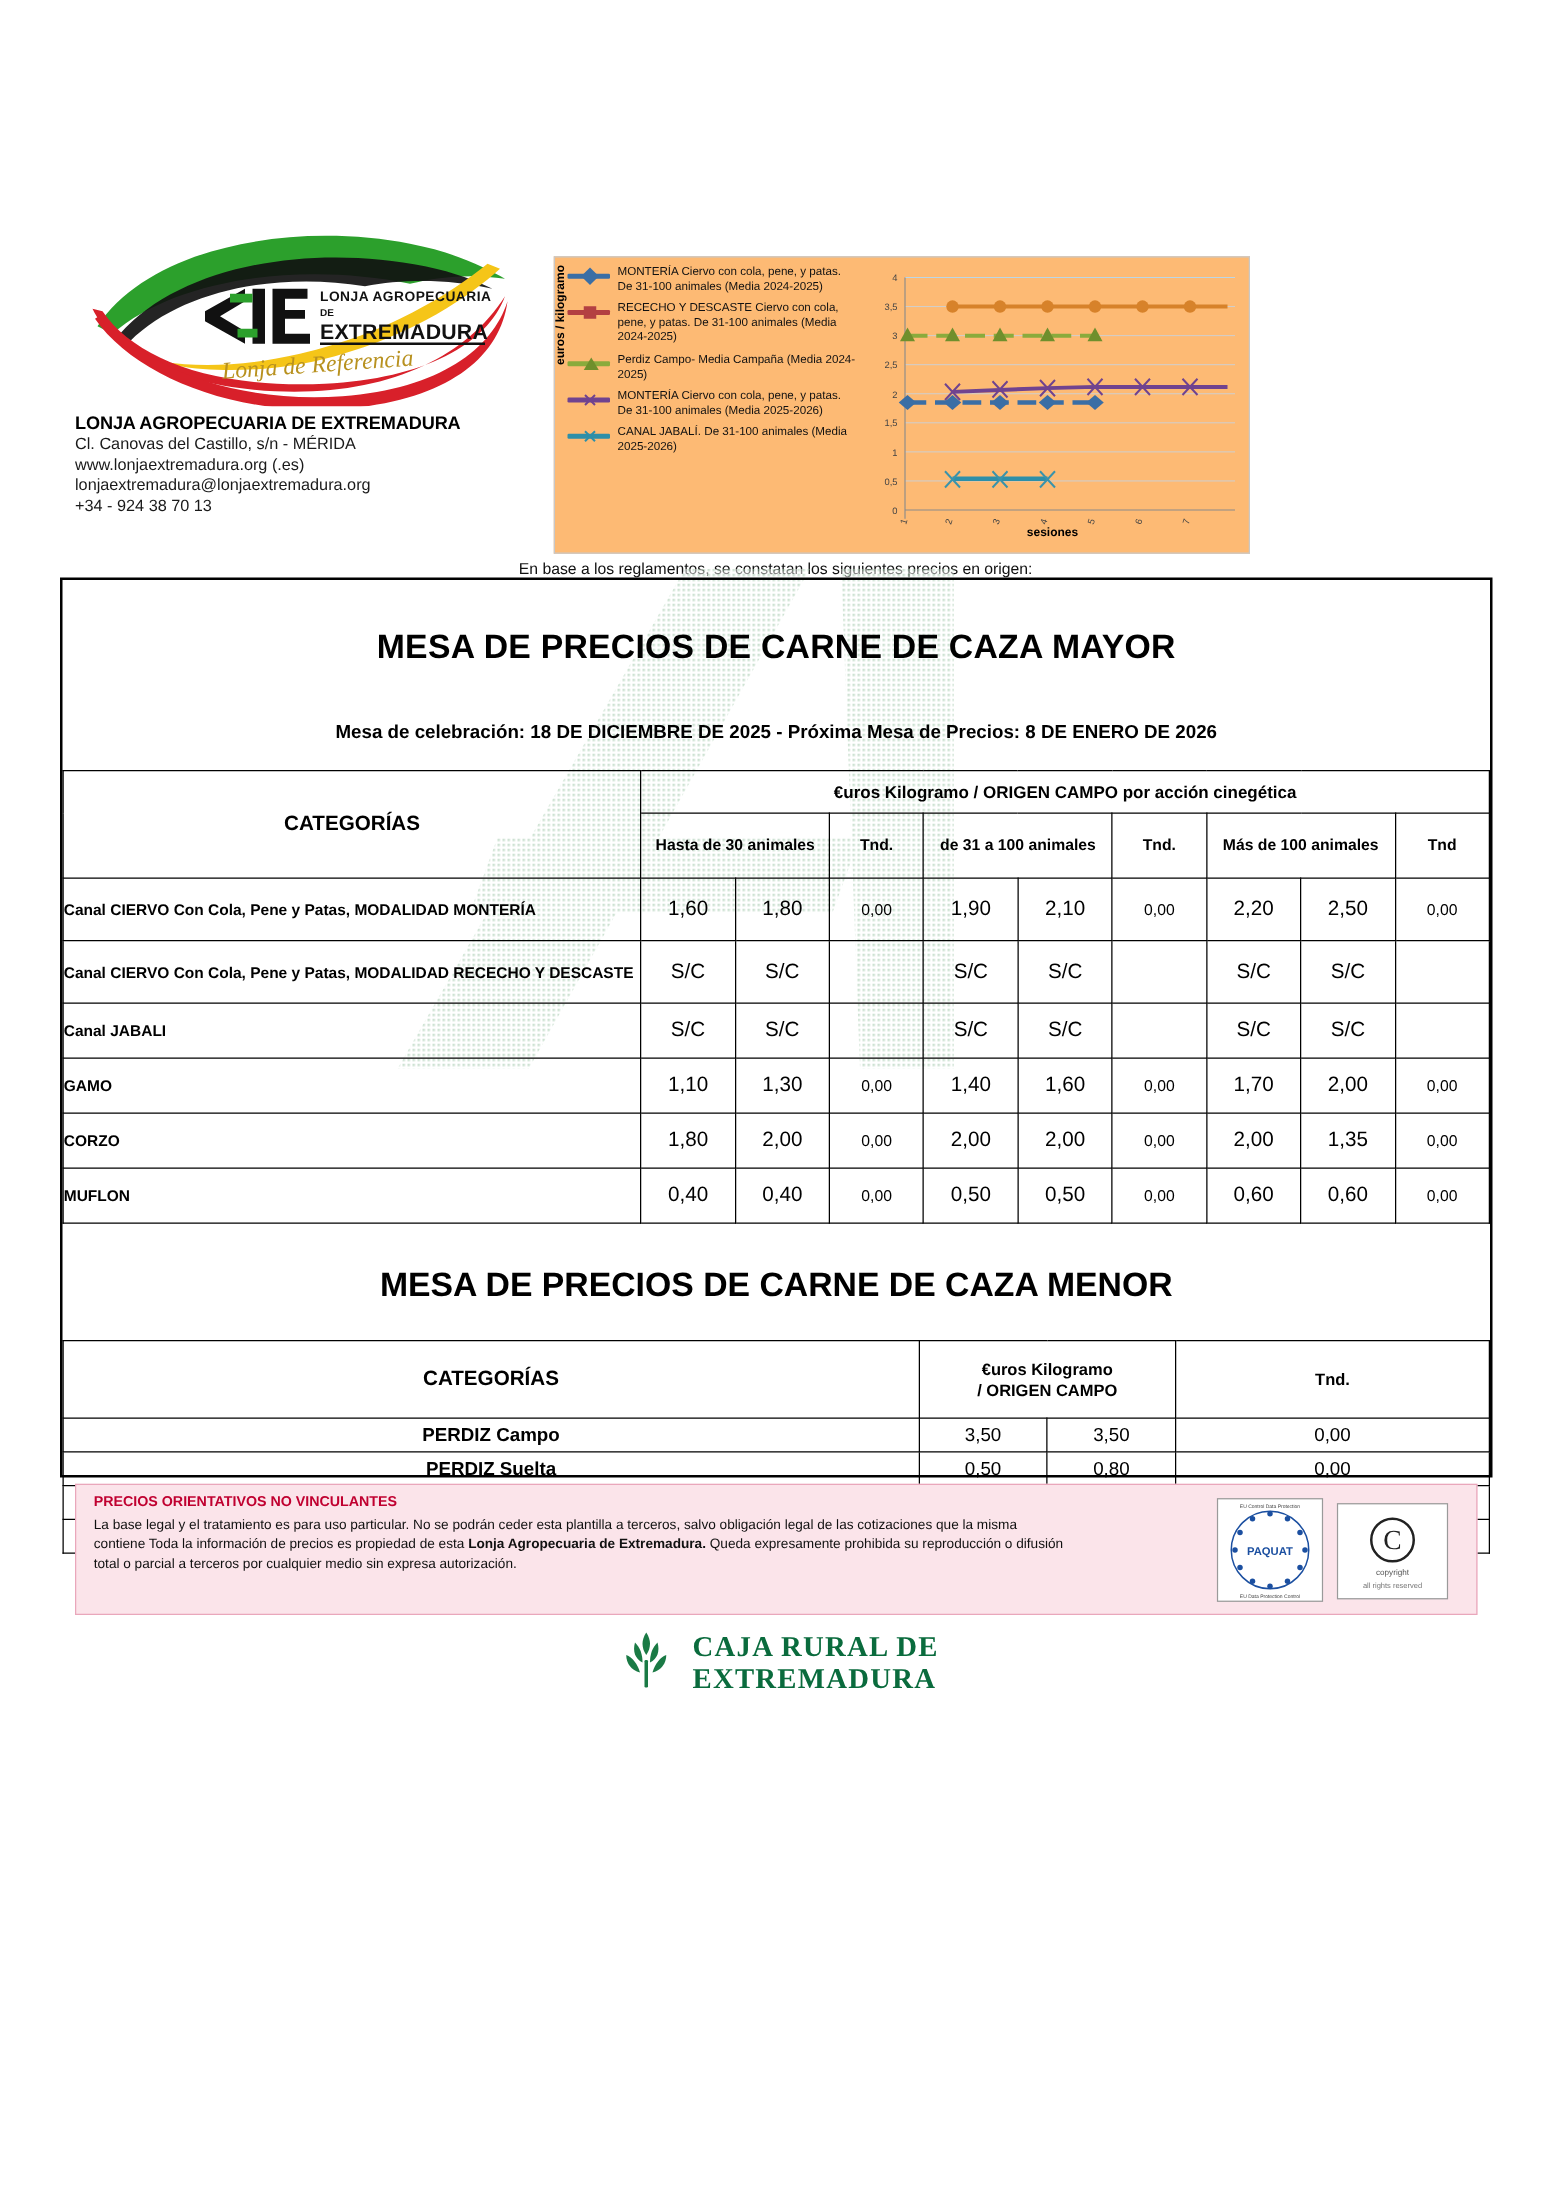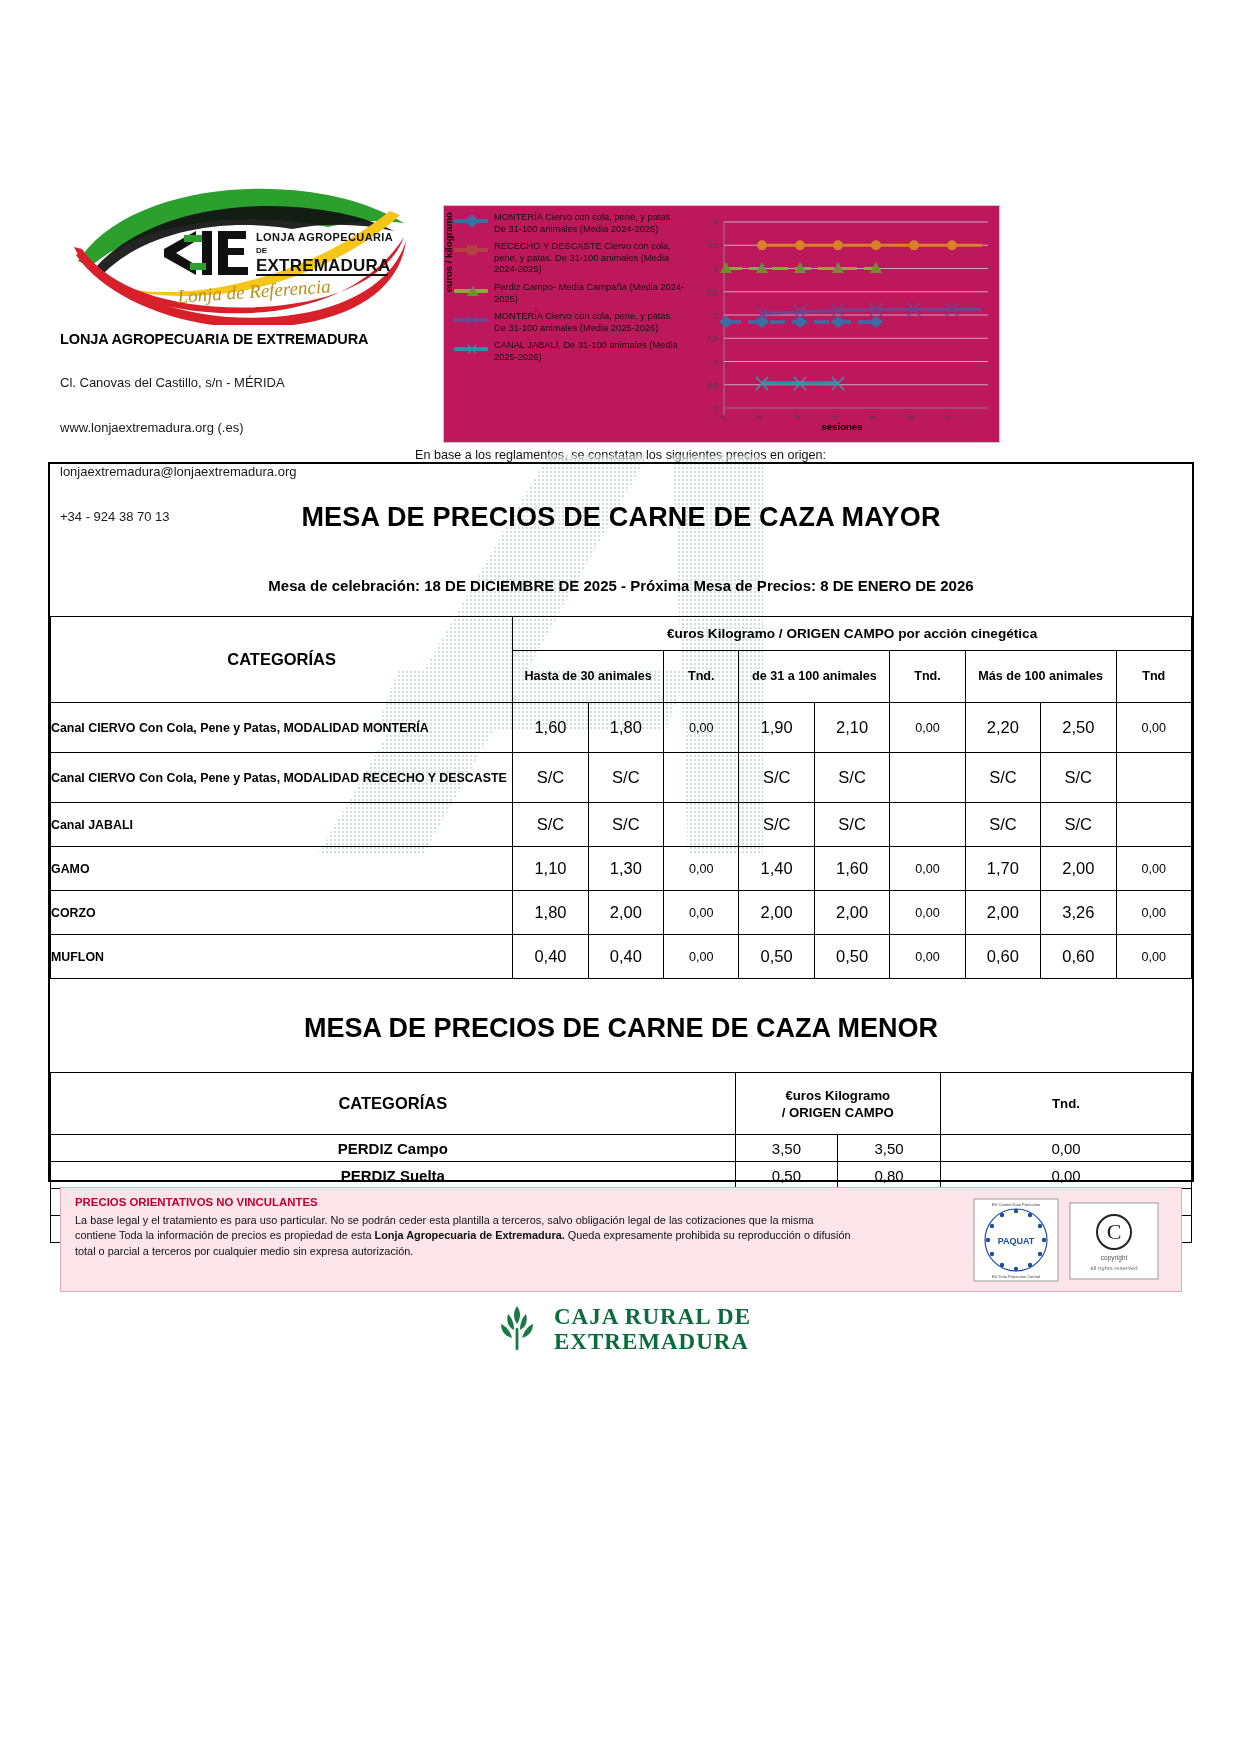--- a/index.html
+++ b/index.html
@@ -14,27 +14,27 @@
   }
 
   
   .header { position:absolute; left:0; top:130px; width:1241px; height:330px; }
 
   .logo-block { position:absolute; left:60px; top:45px; width:360px; }
   .logo-art { position:relative; width:350px; height:150px; }
   .logo-art svg { position:absolute; left:0; top:0; }
 
   .org-name { font-size:14.5px; font-weight:bold; letter-spacing:-0.1px; margin-top:6px; }
-  .org-line { font-size:13px; line-height:16.5px; color:#1a1a1a;margin-top:28px; }
+  .org-line { font-size:13px; line-height:16.5px; color:#1a1a1a; }
 
   
   .chart-box {
     position:absolute; left:443px; top:75px;
     width:557px; height:238px;
-    border:1px solid #c8c8c8; background:#be185d;
+    border:1px solid #c8c8c8; background:#fdba74;
   }
   .legend { position:absolute; left:10px; top:6px; width:232px; }
   .legend-row { display:flex; align-items:flex-start; margin-bottom:6px; }
   .legend-swatch { width:34px; min-width:34px; height:14px; position:relative; margin-right:6px; margin-top:2px; }
   .legend-swatch .bar { position:absolute; left:0; top:5px; width:34px; height:4px; border-radius:1px; }
   .legend-swatch .mk { position:absolute; left:13px; top:2px; width:10px; height:10px; }
   .legend-label { font-size:9.3px; line-height:11.6px; color:#111; }
 
   .ylabel {
     position:absolute; left:-1px; top:86px;
@@ -425,21 +425,21 @@
 
     <tr class="r1">
       <td class="row-label">CORZO</td>
       <td class="val">1,80</td>
       <td class="val">2,00</td>
       <td class="tnd">0,00</td>
       <td class="val">2,00</td>
       <td class="val">2,00</td>
       <td class="tnd">0,00</td>
       <td class="val">2,00</td>
-      <td class="val">3,26</td>
+      <td class="val">1,35</td>
       <td class="tnd">0,00</td>
     </tr>
 
     <tr class="r1">
       <td class="row-label">MUFLON</td>
       <td class="val">0,40</td>
       <td class="val">0,40</td>
       <td class="tnd">0,00</td>
       <td class="val">0,50</td>
       <td class="val">0,50</td>

